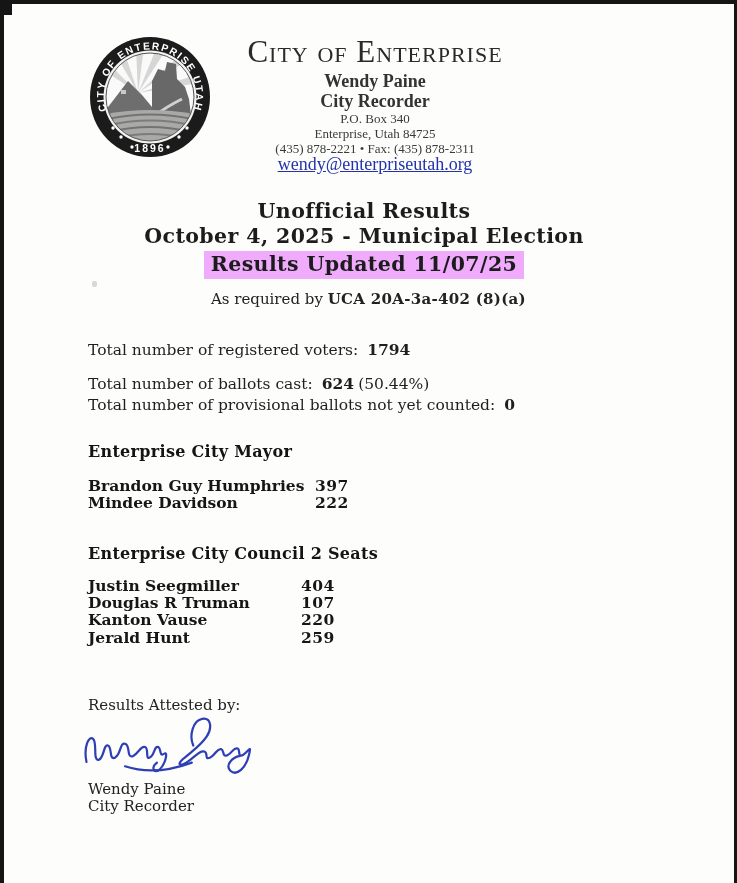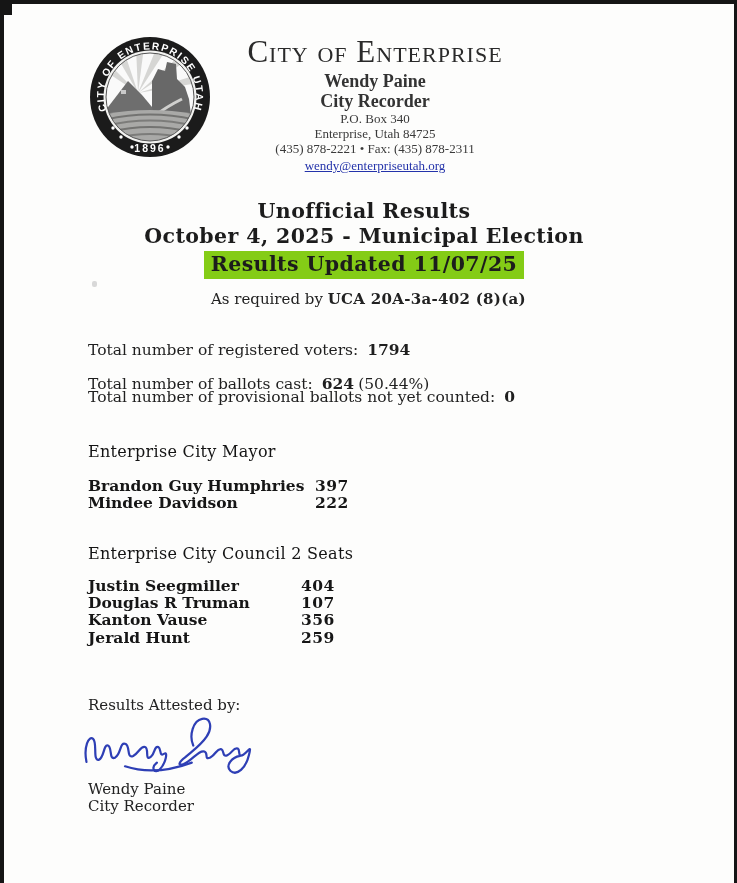--- a/index.html
+++ b/index.html
@@ -26,38 +26,38 @@
     font-family:"Liberation Serif", serif;
   }
   .org-name{
     font-variant:small-caps;
     font-size:31px;line-height:32px;
     letter-spacing:1px;color:#2a2a2a;font-weight:500;
   }
   .recorder-name{font-size:18px;font-weight:bold;line-height:20px;margin-top:3px;color:#333;}
   .recorder-title{font-size:18px;font-weight:bold;line-height:20px;color:#333;}
   .addr{font-size:13px;line-height:15px;color:#3a3a3a;}
-  .email a{color:#2433aa;text-decoration:underline;font-size:13px;line-height:16px;}
+  .email a{color:#2433aa;text-decoration:underline;font-size:18px;line-height:16px;}
 
   
   .titles{position:absolute;left:4px;top:199px;width:720px;text-align:center;}
   .title-line{font-weight:bold;font-size:20.5px;line-height:25px;color:#1c1c1c;letter-spacing:.4px;}
   .title-highlight{display:inline-block;margin-top:2px;padding:1px 7px 2px 7px;}
 
   .required{position:absolute;left:0;top:290px;width:737px;text-align:center;font-size:15px;color:#222;}
   .required b{letter-spacing:.3px;}
 
   
   .stat{position:absolute;left:88px;font-size:15.5px;color:#1f1f1f;white-space:nowrap;}
   .stat .val{font-weight:bold;margin-left:9px;}
   .stat .suffix{margin-left:4px;}
-  .stat0{top:340px;} .stat1{top:374px;} .stat2{top:387px;}
-
-  
-  .race-title{position:absolute;left:88px;font-size:16px;font-weight:normal;color:#141414;letter-spacing:.3px;}
+  .stat0{top:340px;} .stat1{top:374px;} .stat2{top:395px;}
+
+  
+  .race-title{position:absolute;left:88px;font-size:16px;font-weight:bold;color:#141414;letter-spacing:.3px;}
   .race0-title{top:442px;} .race1-title{top:544px;}
   .race-rows{position:absolute;left:88px;font-size:15.5px;font-weight:bold;color:#161616;}
   .race0-rows{top:477px;} .race1-rows{top:577px;}
   .cand-row{display:flex;line-height:17.2px;}
   .race0-rows .cand-name{width:227px;}
   .race1-rows .cand-name{width:213px;}
   .cand-votes{letter-spacing:.5px;}
 
   
   .attested{position:absolute;left:88px;top:696px;font-size:15px;color:#222;}
@@ -133,21 +133,21 @@
     <div class="recorder-title">City Recorder</div>
     <div class="addr">P.O. Box 340</div>
     <div class="addr">Enterprise, Utah 84725</div>
     <div class="addr">(435) 878-2221 • Fax: (435) 878-2311</div>
     <div class="email"><a href="#">wendy@enterpriseutah.org</a></div>
   </div>
 
   <div class="titles">
     <div class="title-line">Unofficial Results</div>
     <div class="title-line">October 4, 2025 - Municipal Election</div>
-    <div class="title-line title-highlight" id="highlightLine" style="background: #84cc16;">Results Updated 11/07/25</div>
+    <div class="title-line title-highlight" id="highlightLine" style="background: #f0abfc;">Results Updated 11/07/25</div>
   </div>
 
   <div class="required">
     <span>As required by </span><b>UCA 20A-3a-402 (8)(a)</b>
   </div>
 
   <div class="stat stat0">
     <span>Total number of registered voters:</span><span class="val">1794</span><span class="suffix"></span>
   </div>
   <div class="stat stat1">
@@ -174,21 +174,21 @@
     <div class="cand-row">
       <span class="cand-name">Justin Seegmiller</span>
       <span class="cand-votes">404</span>
     </div>
     <div class="cand-row">
       <span class="cand-name">Douglas R Truman</span>
       <span class="cand-votes">107</span>
     </div>
     <div class="cand-row">
       <span class="cand-name">Kanton Vause</span>
-      <span class="cand-votes">356</span>
+      <span class="cand-votes">220</span>
     </div>
     <div class="cand-row">
       <span class="cand-name">Jerald Hunt</span>
       <span class="cand-votes">259</span>
     </div>
   </div>
 
   <div class="attested">Results Attested by:</div>
 
   <svg class="signature" viewBox="0 0 240 100">

